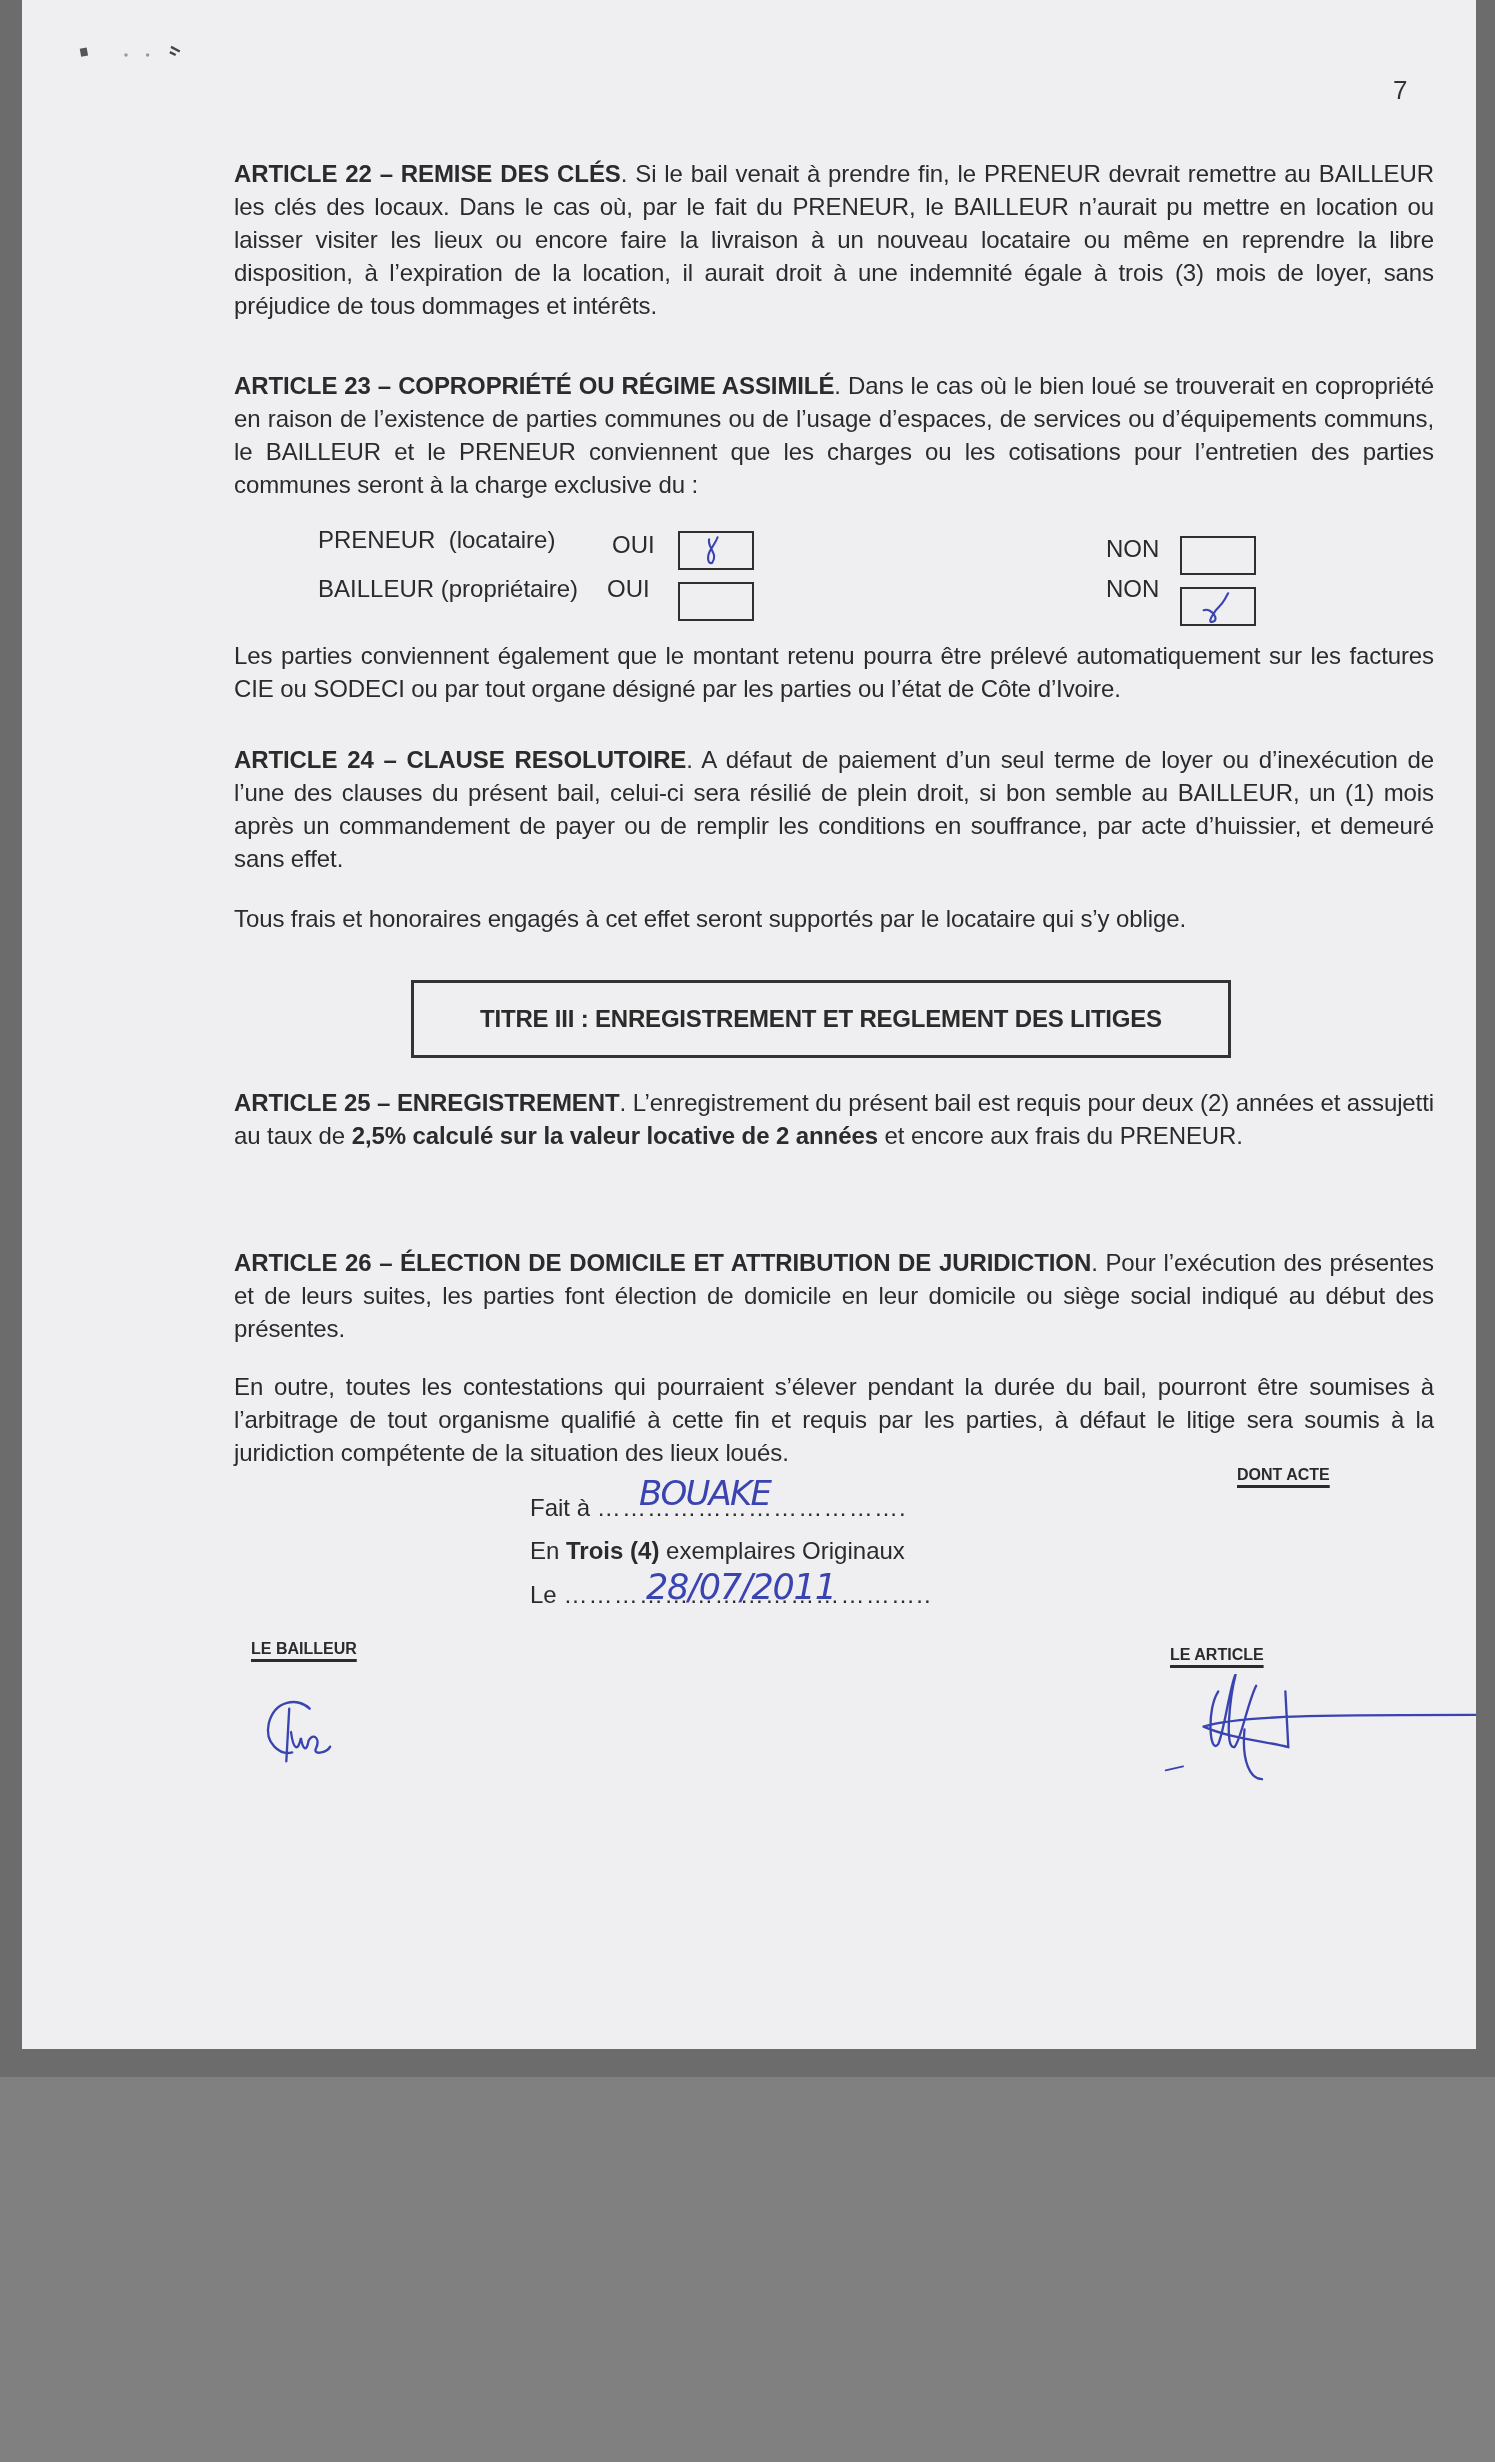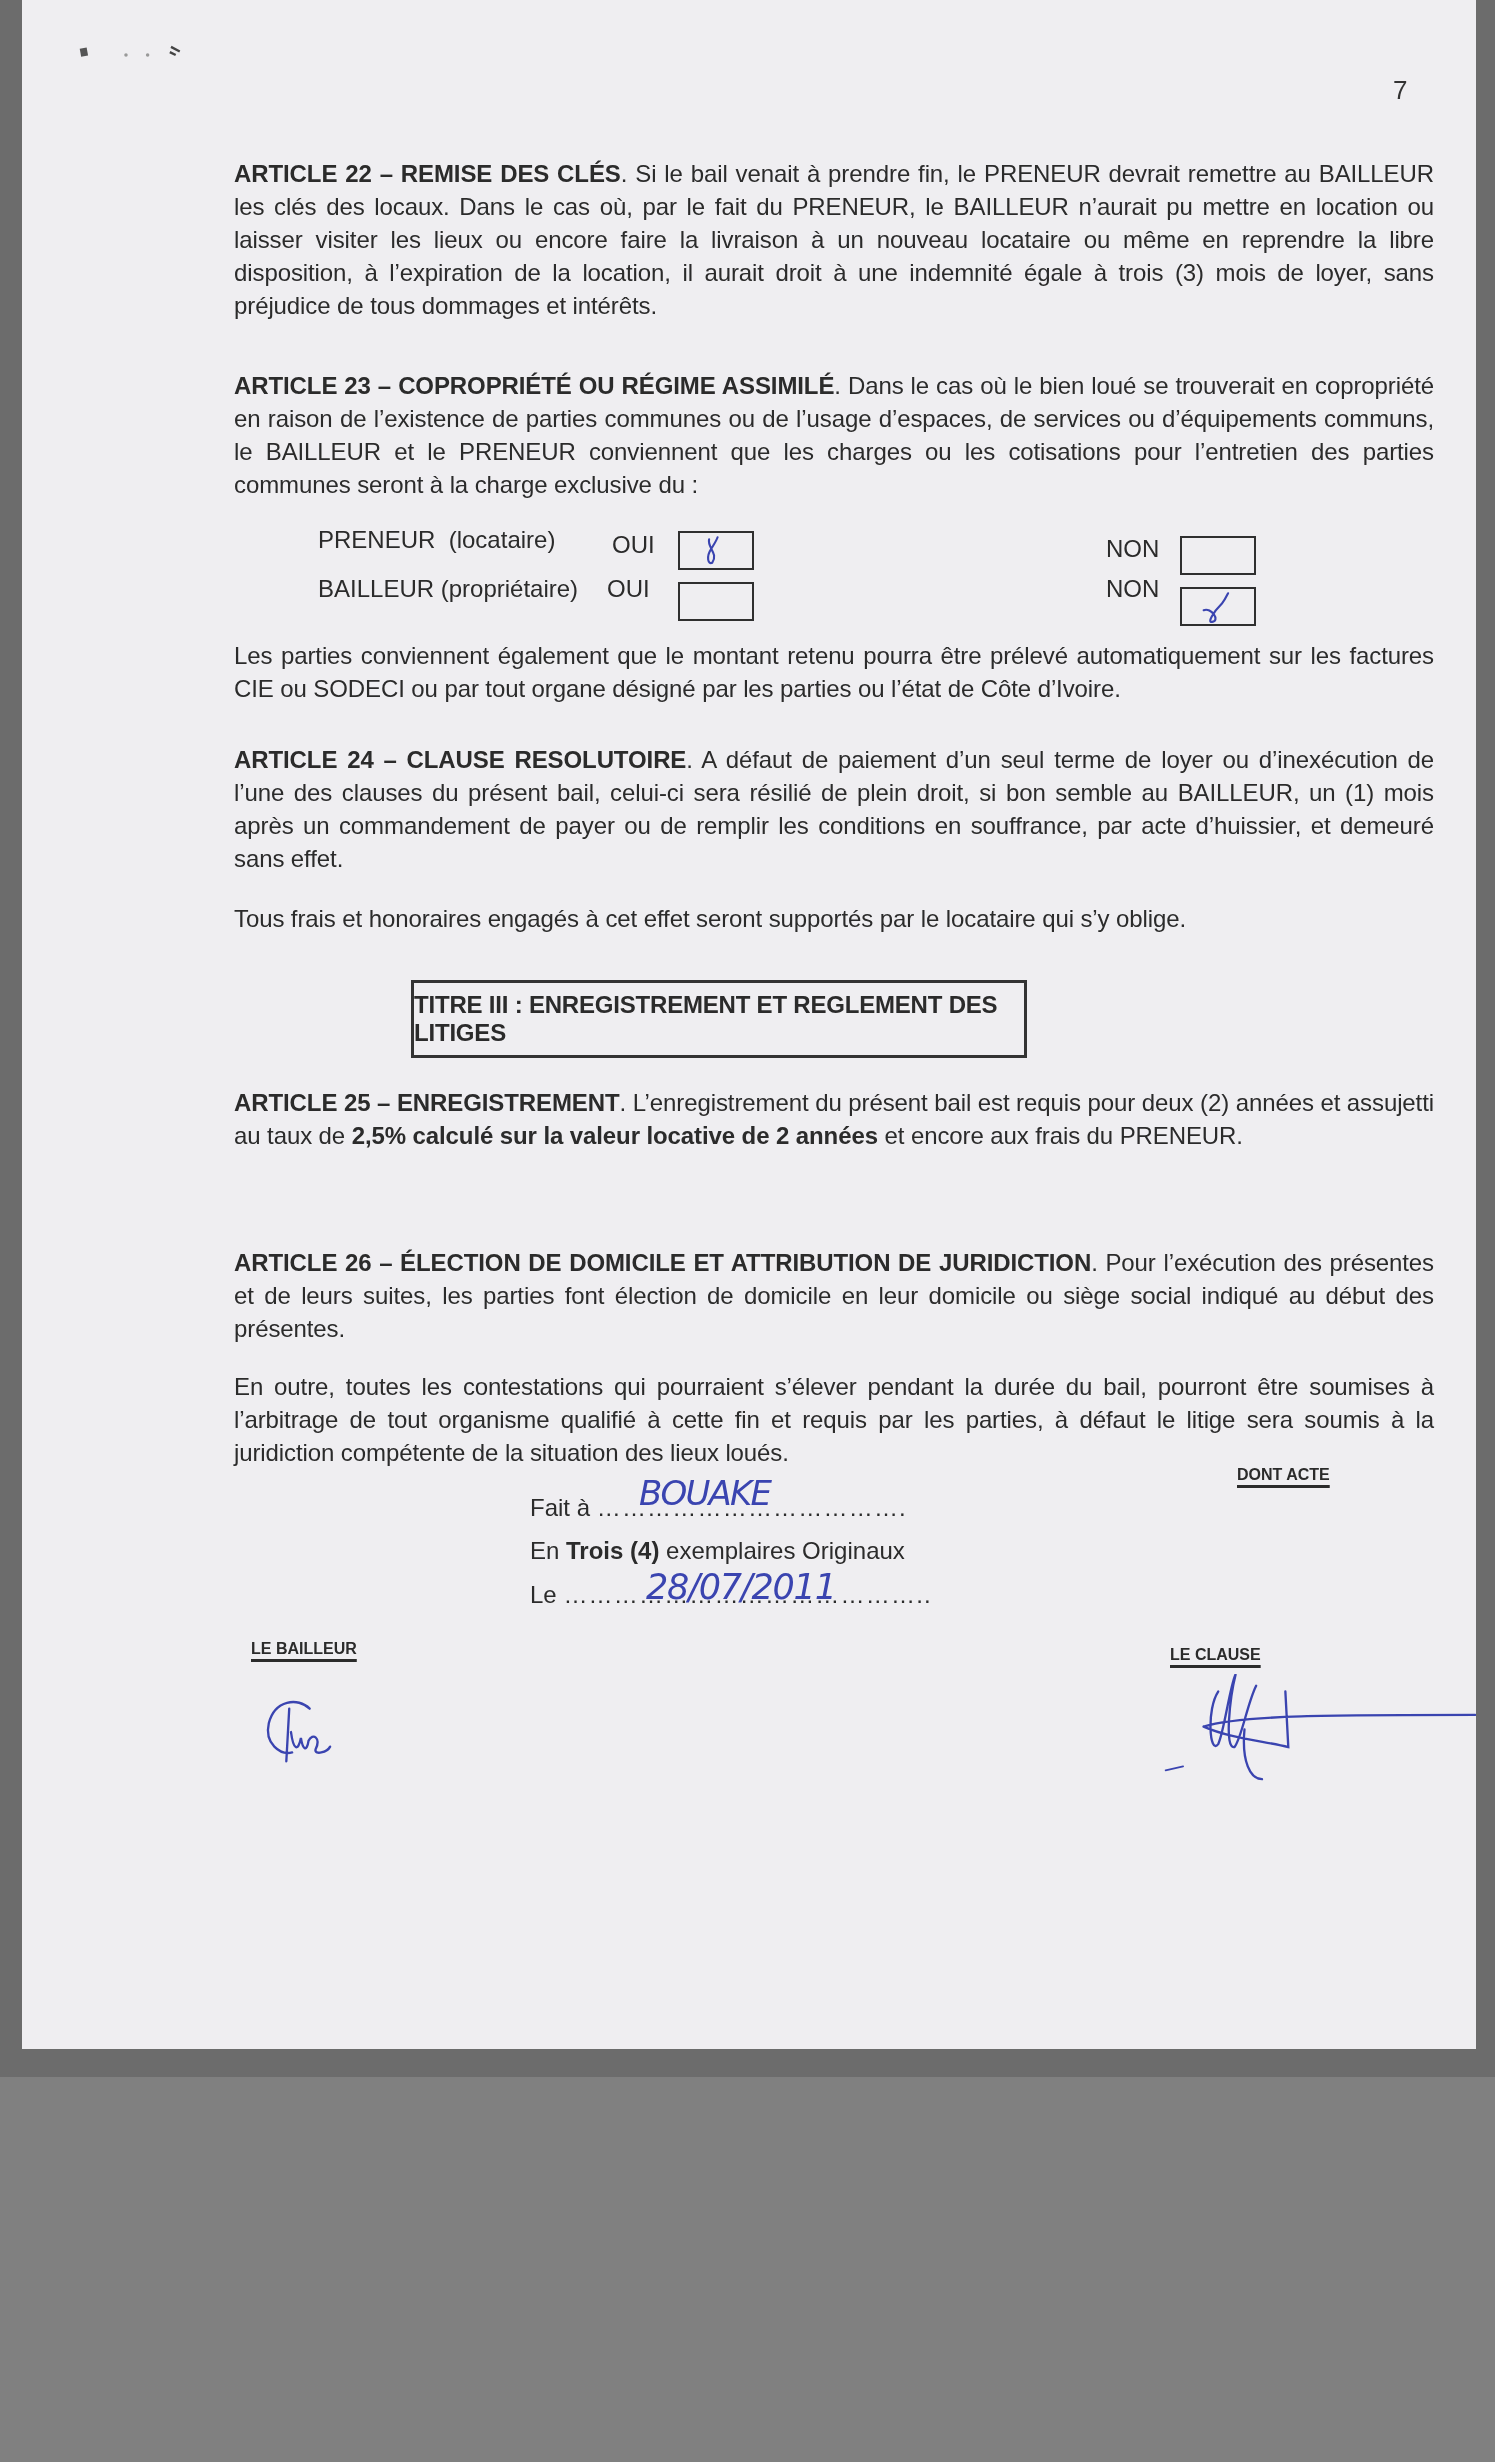--- a/index.html
+++ b/index.html
@@ -24,21 +24,21 @@
   }
   .para b { font-weight:bold; }
   .para .bi { font-weight:bold; }
   .choice-label { position:absolute; font-size:24px; white-space:pre; }
   .cbox {
     position:absolute; width:76px; height:36px;
     border:2.9px solid #2f2f2f; box-sizing:border-box; background:transparent;
   }
   .cbox svg { position:absolute; left:0; top:0; width:100%; height:100%; overflow:visible; }
   .title-box {
-    position:absolute; left:389px; top:980px; width:616px; height:78px;
+    position:absolute; left:389px; top:980px; width:820px; height:78px;
     border:3.5px solid #333; box-sizing:border-box;
     display:flex; align-items:center; justify-content:center;
     font-weight:bold; font-size:24px; letter-spacing:-0.2px;
   }
   .underline-head { position:absolute; font-weight:bold; font-size:16px; text-decoration:underline; text-decoration-thickness:2.9px; text-underline-offset:4.7px; }
   .closing { position:absolute; font-size:24px; white-space:nowrap; }
   .dots { letter-spacing:1.2px; }
   .hand { position:absolute; color:#3a44b0; font-family:"DejaVu Sans", sans-serif; font-style:italic; }
   .sig { position:absolute; }
   .holes { position:absolute; left:35px; top:41px; }
@@ -129,20 +129,20 @@
     <span>Le</span>
     <span class="dots">……………………………………..</span>
   </div>
   <div class="hand" style="left:624px; top:1567px; font-size:35px; letter-spacing:-1.2px;">28/07/2011</div>
 
   <div class="underline-head" style="left:229px; top:1640px">LE BAILLEUR</div>
   <svg class="sig" style="left:235px; top:1697px" width="82" height="73" viewBox="0 0 140 125">
     <path d="M90 20 C70 0, 30 5, 20 45 C12 80, 40 100, 60 95 M55 20 L50 110 M58 60 C62 90, 70 95, 75 70 C78 90, 85 95, 88 75 C95 60, 110 70, 100 90 C98 100, 120 95, 125 85" fill="none" stroke="#3a44b0" stroke-width="4" stroke-linecap="round"></path>
   </svg>
 
-  <div class="underline-head" style="left:1148px; top:1646px">LE CLAUSE</div>
+  <div class="underline-head" style="left:1148px; top:1646px">LE ARTICLE</div>
   <svg class="sig" style="left:1137px; top:1674px" width="317" height="111" viewBox="0 0 540 190">
     <path d="M100 30 C80 60, 85 140, 100 120 C110 100, 120 20, 130 0 C120 40, 110 130, 128 125 C140 110, 150 50, 165 20 M75 90 C140 70, 300 70, 540 70 M75 90 C120 110, 180 115, 220 125 L215 30 M145 95 C140 150, 155 180, 175 180" fill="none" stroke="#3a44b0" stroke-width="4" stroke-linecap="round"></path>
     <path d="M10 165 L40 158" stroke="#3a44b0" stroke-width="3" stroke-linecap="round"></path>
   </svg>
 
 </div>
 
 
 </body></html>

